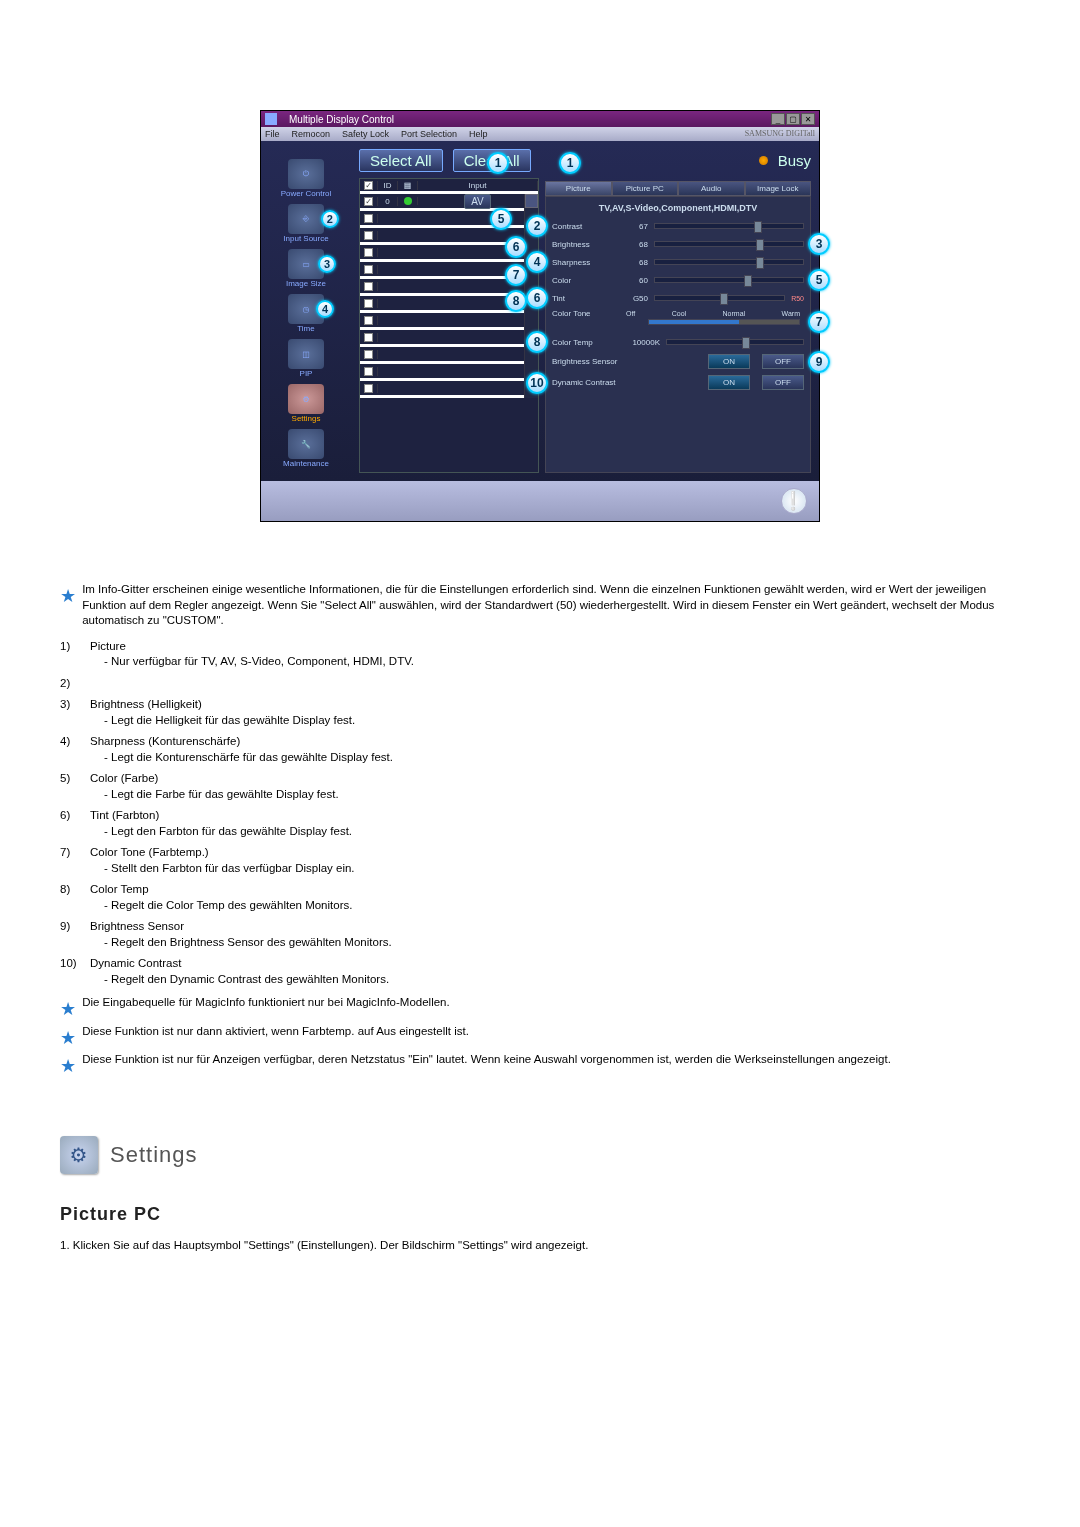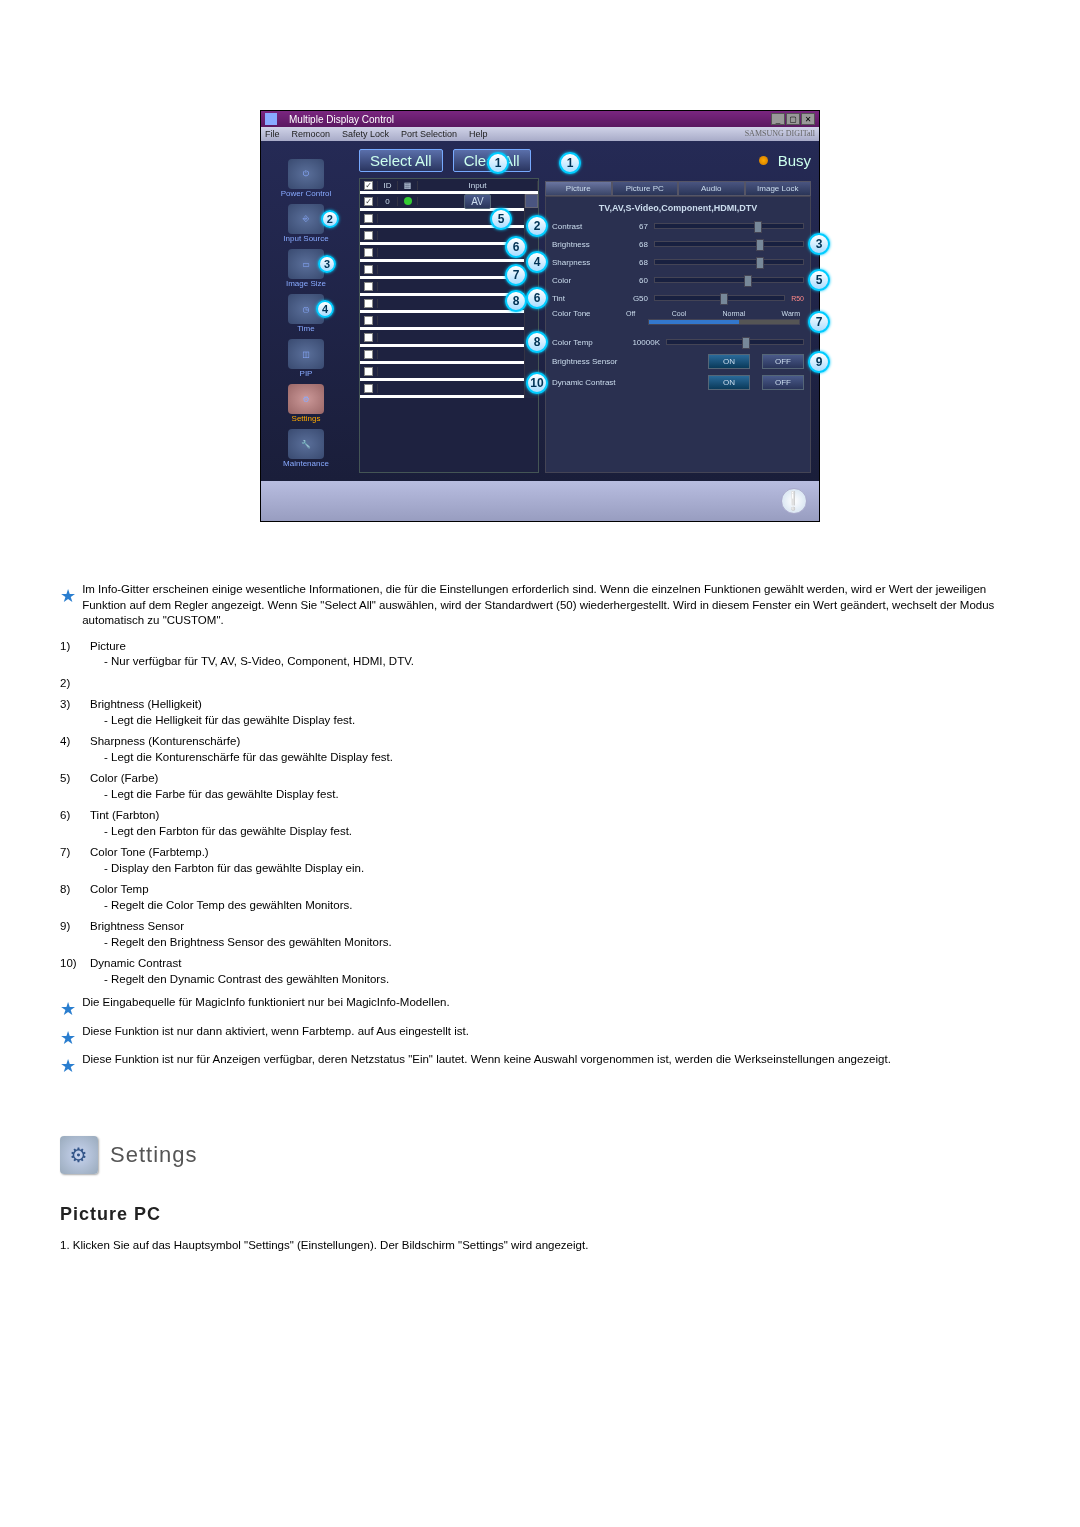--- a/index.html
+++ b/index.html
@@ -517,21 +517,21 @@
         <span class="nn">6)</span>
         <div>
           <div class="num-head">Tint (Farbton)</div>
           <div class="num-sub">- Legt den Farbton für das gewählte Display fest.</div>
         </div>
       </div>
     <div class="num-item">
         <span class="nn">7)</span>
         <div>
           <div class="num-head">Color Tone (Farbtemp.)</div>
-          <div class="num-sub">- Display den Farbton für das gewählte Display ein.</div>
+          <div class="num-sub">- Stellt den Farbton für das verfügbar Display ein.</div>
         </div>
       </div>
     <div class="num-item">
         <span class="nn">8)</span>
         <div>
           <div class="num-head">Color Temp</div>
           <div class="num-sub">- Regelt die Color Temp des gewählten Monitors.</div>
         </div>
       </div>
     <div class="num-item">

